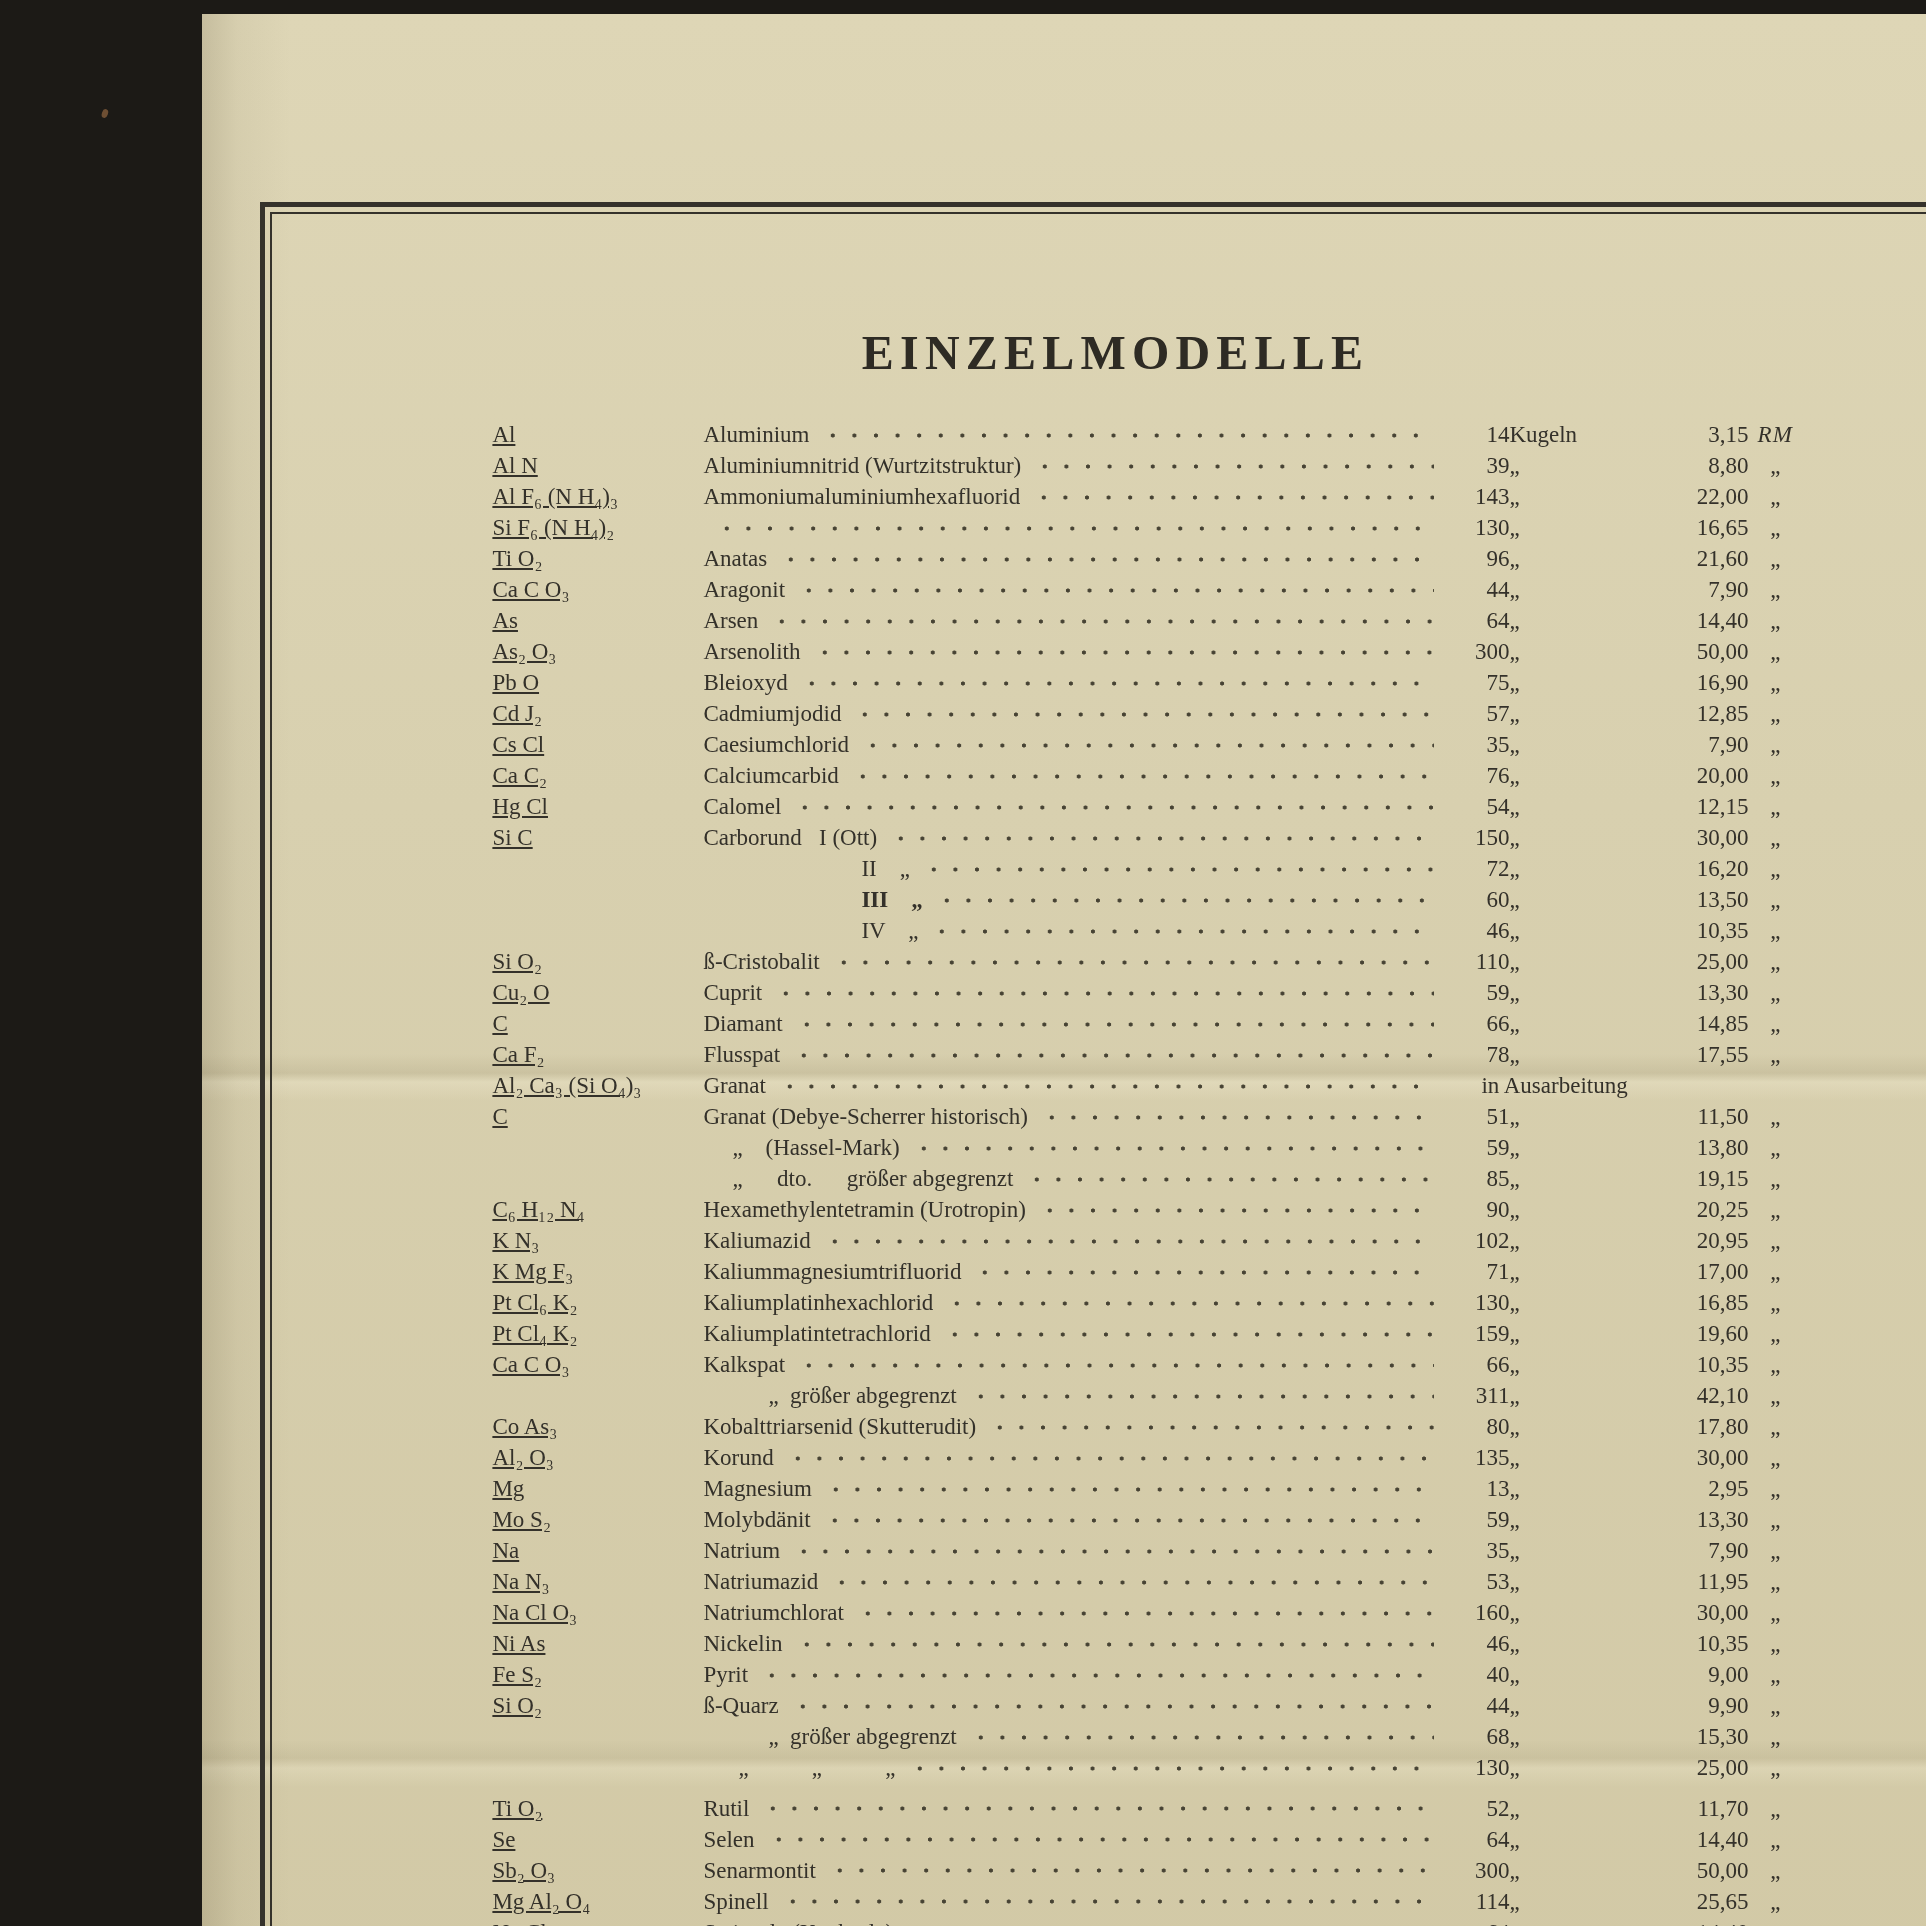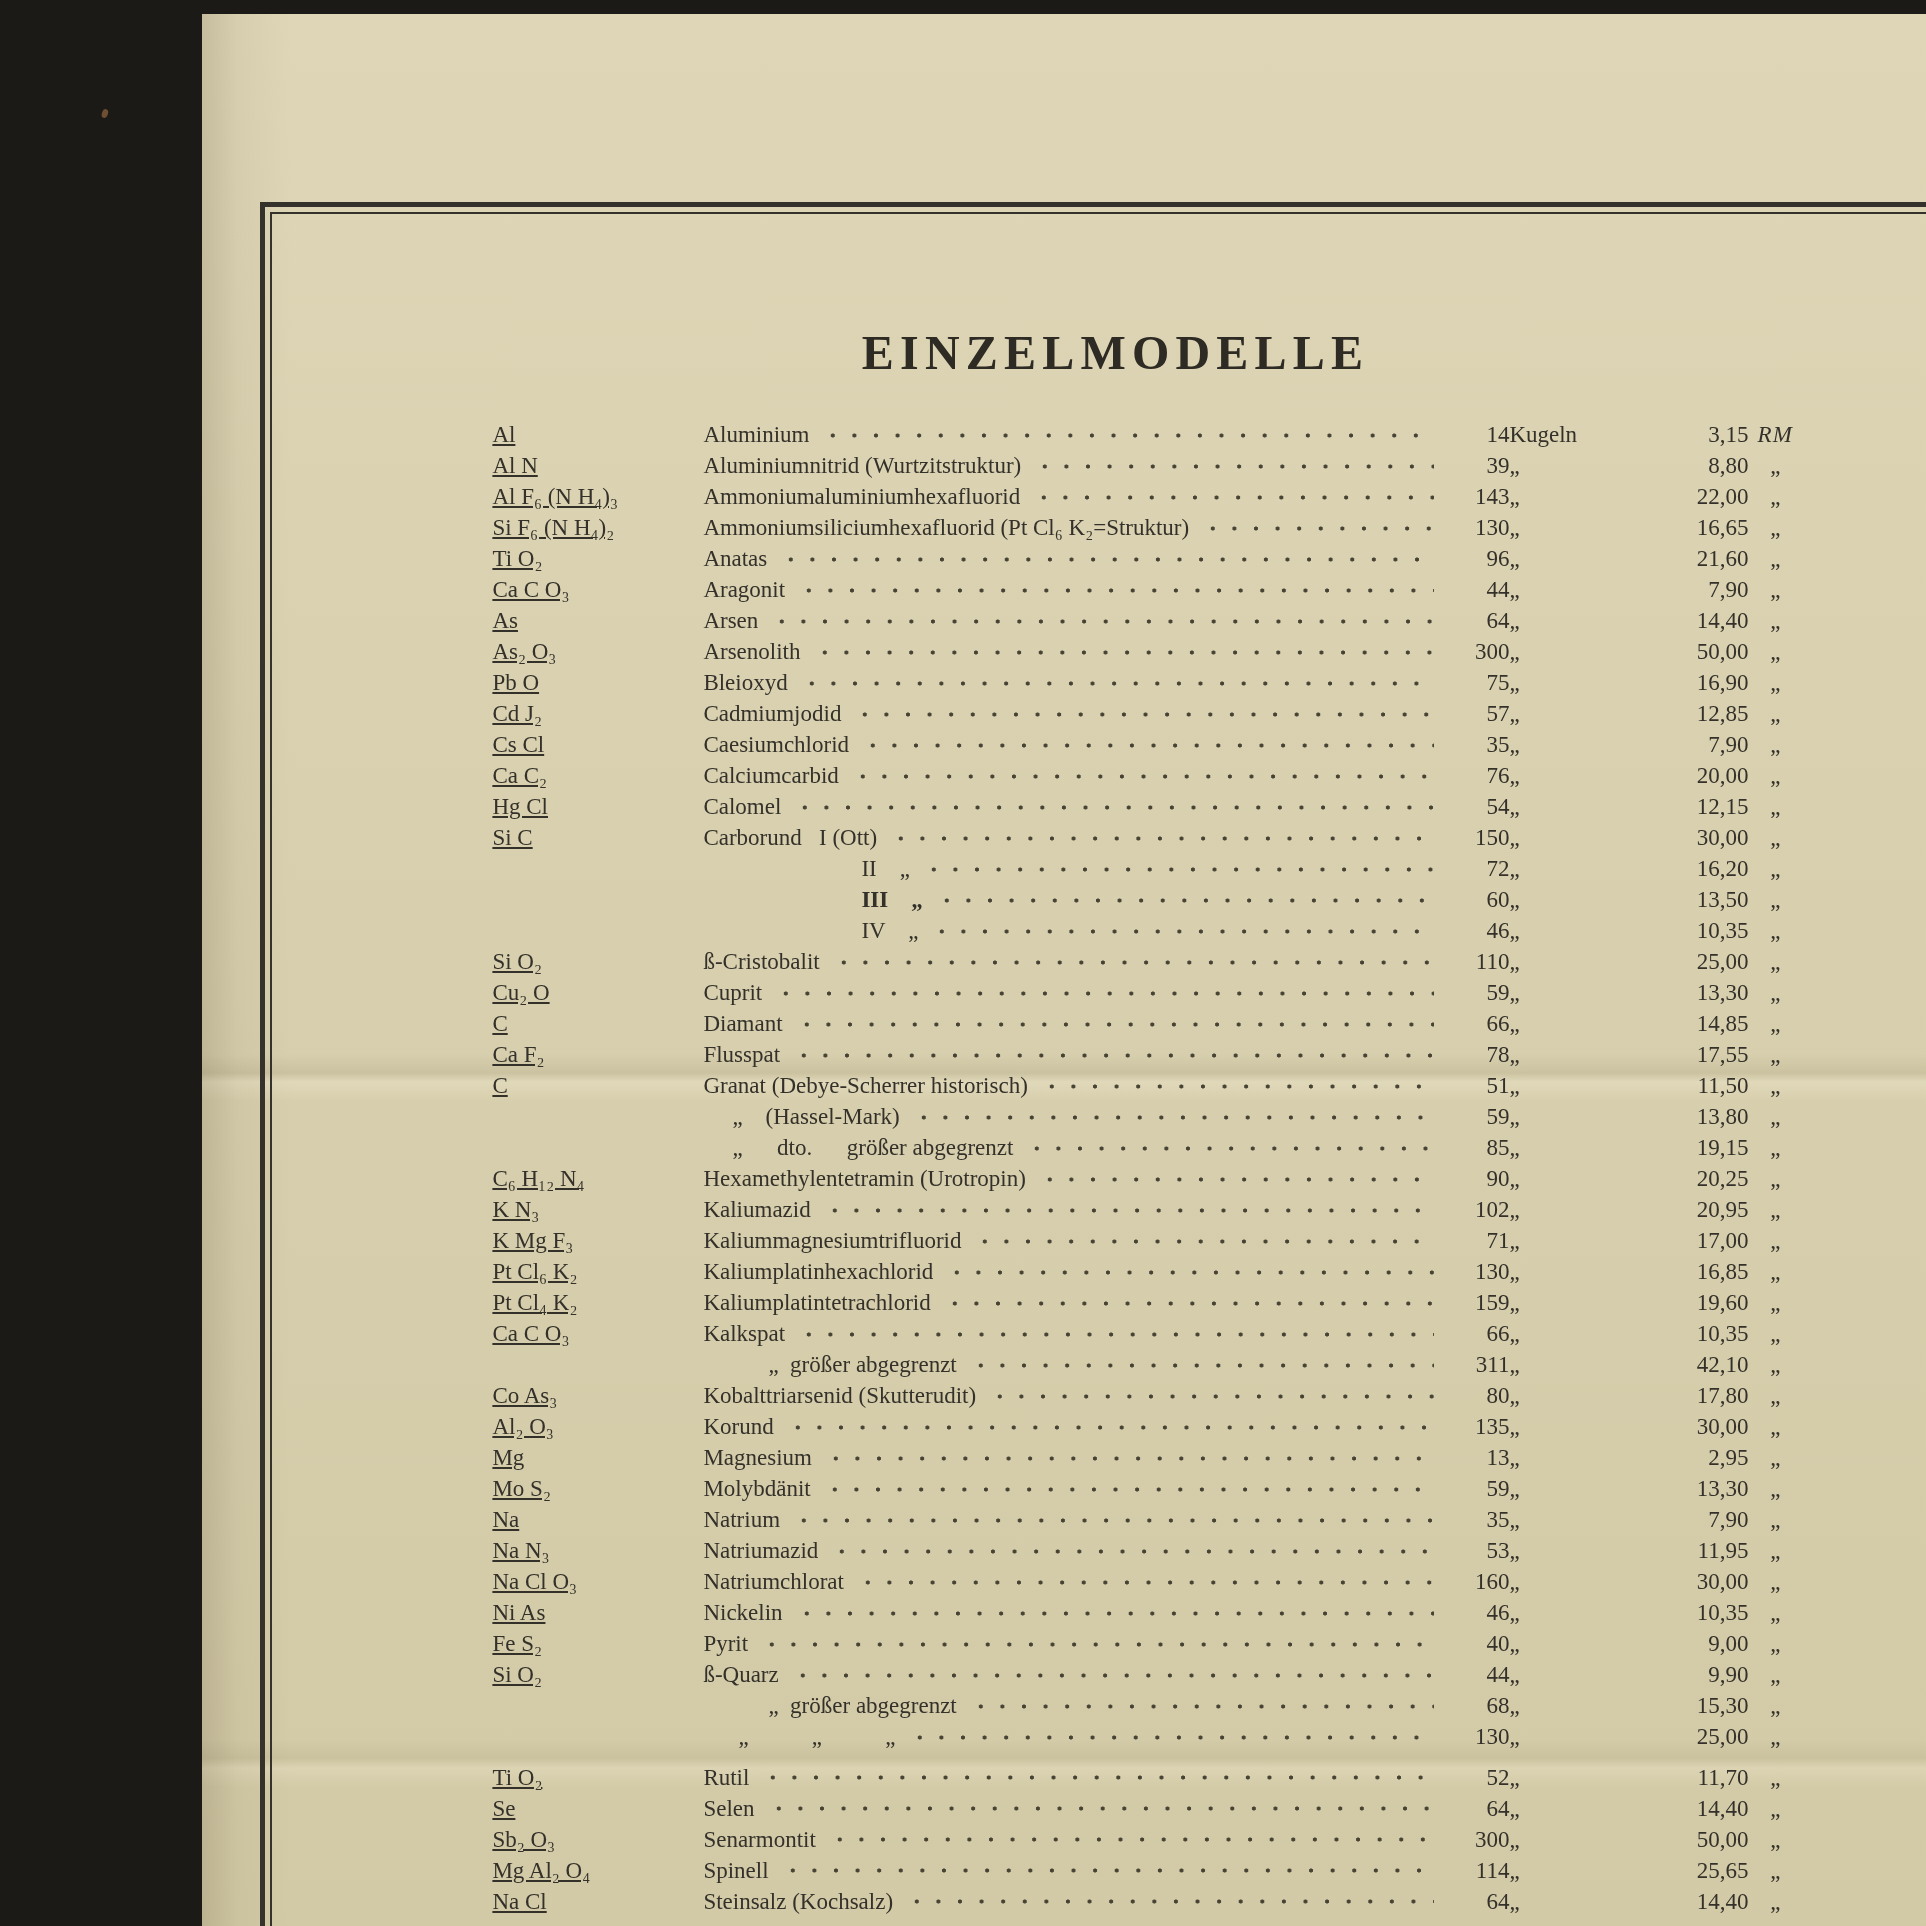--- a/index.html
+++ b/index.html
@@ -84,21 +84,20 @@
             <span class="cell cell-f">Al F₆ (N H₄)₃</span>
             <span class="cell cell-n">Ammoniumaluminiumhexafluorid</span>
             <span class="leader"></span>
             <span class="cell cell-c">143</span>
             <span class="cell cell-u">„</span>
             <span class="cell cell-p">22,00</span>
             <span class="cell cell-m">„</span>
           </div>
           <div class="row">
             <span class="cell cell-f">Si F₆ (N H₄)₂</span>
-            <span class="cell cell-n">Ammoniumsiliciumhexafluorid (Pt Cl₆ K₂=Struktur)</span>
             <span class="leader"></span>
             <span class="cell cell-c">130</span>
             <span class="cell cell-u">„</span>
             <span class="cell cell-p">16,65</span>
             <span class="cell cell-m">„</span>
           </div>
           <div class="row">
             <span class="cell cell-f">Ti O₂</span>
             <span class="cell cell-n">Anatas</span>
             <span class="leader"></span>
@@ -243,20 +242,26 @@
             <span class="cell cell-m">„</span>
           </div>
           <div class="row">
             <span class="cell cell-f">Ca F₂</span>
             <span class="cell cell-n">Flusspat</span>
             <span class="leader"></span>
             <span class="cell cell-c">78</span>
             <span class="cell cell-u">„</span>
             <span class="cell cell-p">17,55</span>
             <span class="cell cell-m">„</span>
+          </div>
+          <div class="row">
+            <span class="cell cell-f">Al₂ Ca₃ (Si O₄)₃</span>
+            <span class="cell cell-n">Granat</span>
+            <span class="leader"></span>
+            <span class="cell cell-special">in Ausarbeitung</span>
           </div>
           <div class="row">
             <span class="cell cell-f">C</span>
             <span class="cell cell-n">Granat (Debye-Scherrer historisch)</span>
             <span class="leader"></span>
             <span class="cell cell-c">51</span>
             <span class="cell cell-u">„</span>
             <span class="cell cell-p">11,50</span>
             <span class="cell cell-m">„</span>
           </div>

